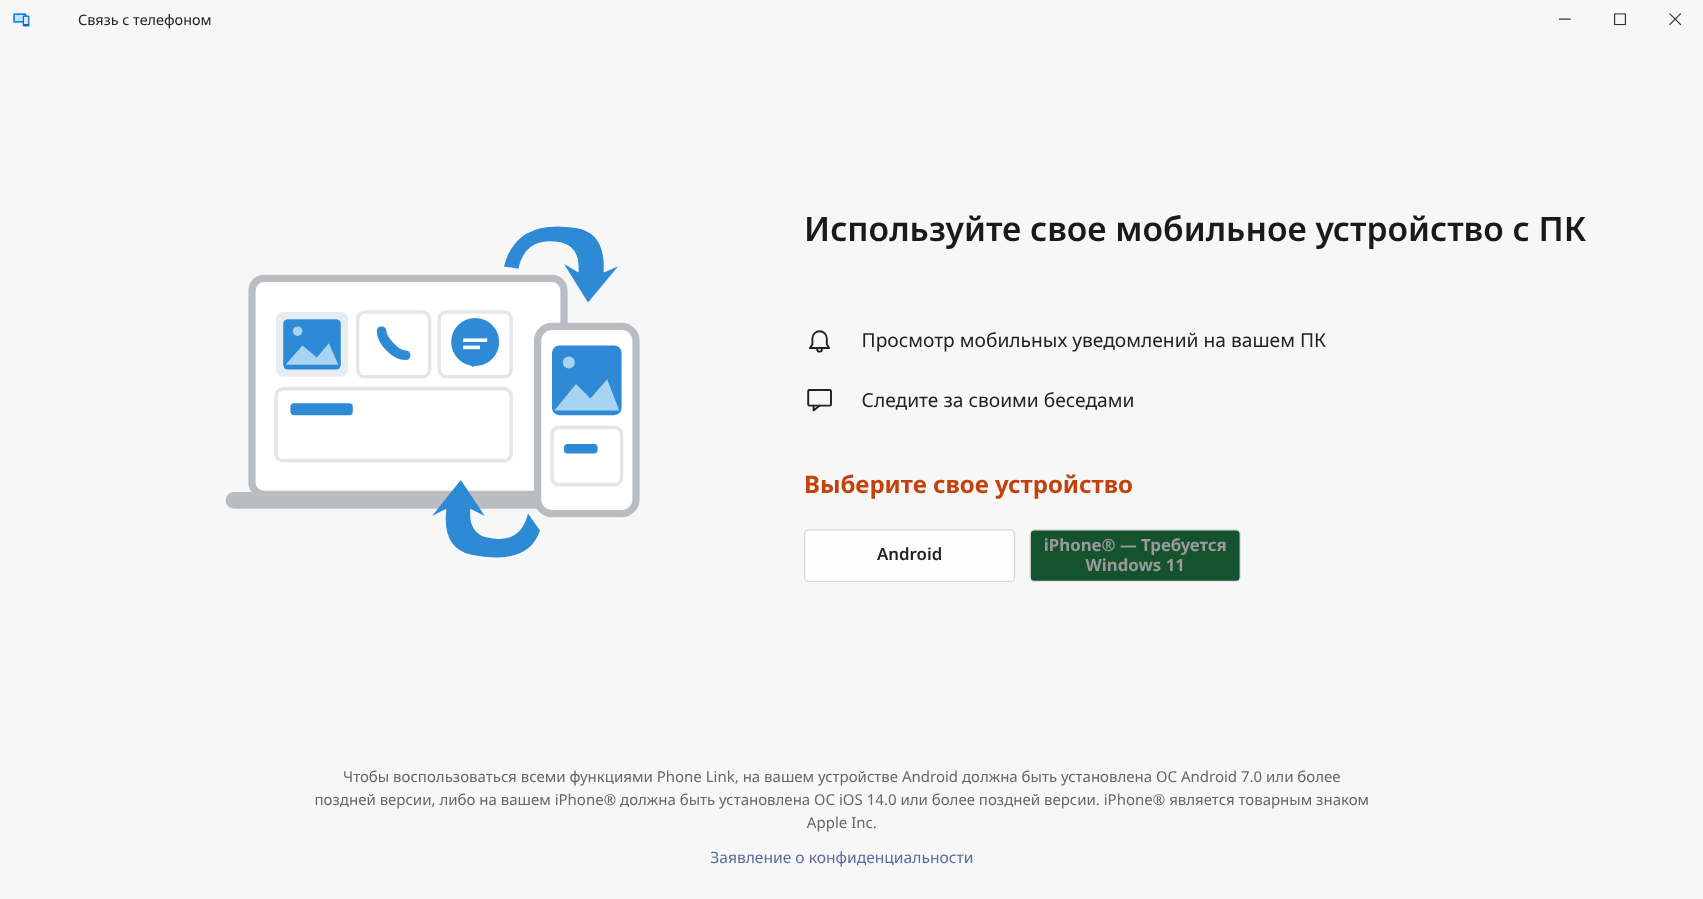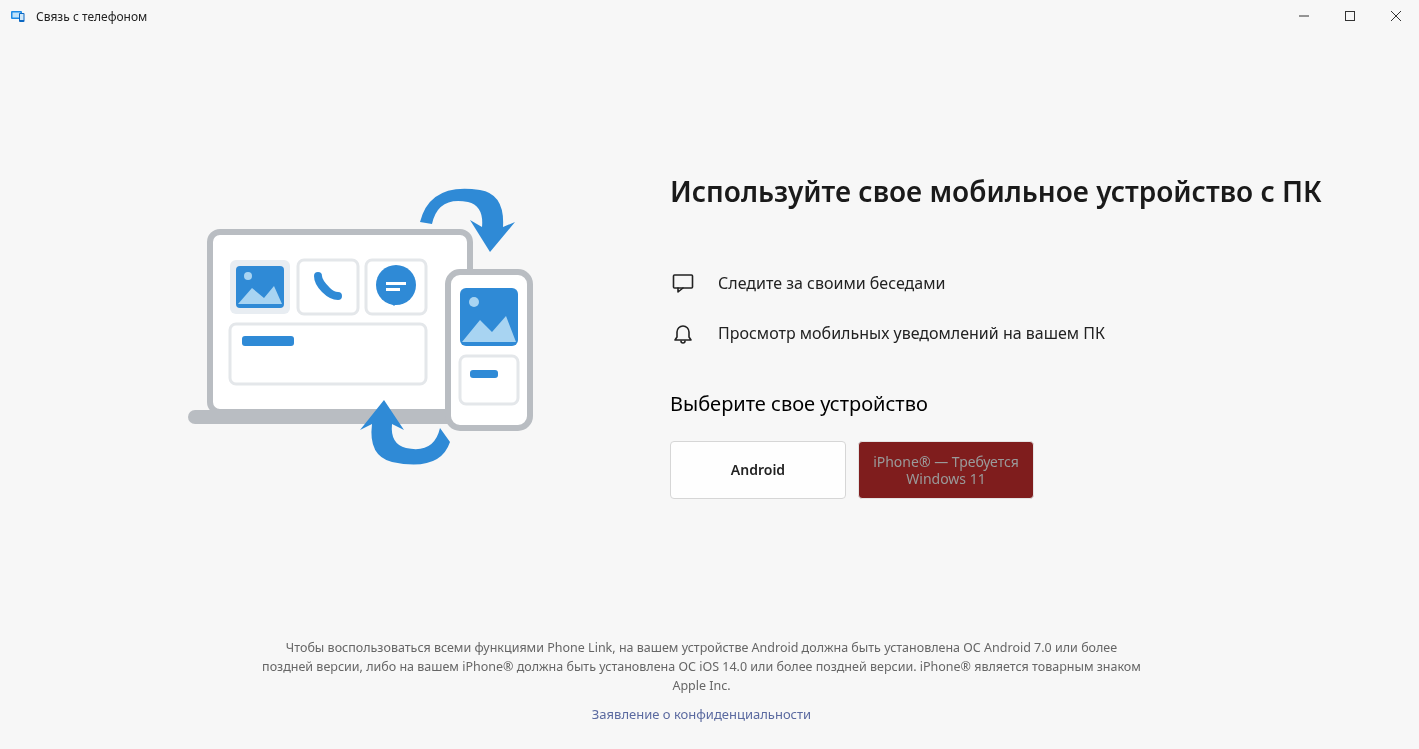--- a/index.html
+++ b/index.html
@@ -27,20 +27,21 @@
   .app-icon {
     width: 16px;
     height: 16px;
     display: flex;
     align-items: center;
     justify-content: center;
   }
   .app-title {
     font-size: 12px;
     color: #222;
+    margin-left: 29px;
   }
   .window-controls {
     display: flex;
     height: 32px;
   }
   .wc-btn {
     width: 46px;
     height: 32px;
     display: flex;
     align-items: center;
@@ -84,50 +85,50 @@
     align-items:center;
     justify-content:center;
     color:#222;
   }
   .feature-text {
     font-size: 16px;
     color: #222;
   }
   .subhead {
     font-size: 20px;
-    font-weight: 400;
+    font-weight: 700;
     margin-top: 44px;
     margin-bottom: 24px;
-    color: #000000;
+    color: #c2410c;
   }
   .device-buttons {
     display: flex;
     gap: 12px;
   }
   .device-btn {
     width: 176px;
-    height: 58px;
+    height: 44px;
     border: 1px solid #d6d6d6;
     border-radius: 4px;
     background: #fefefe;
     display: flex;
     align-items: center;
     justify-content: center;
     font-size: 14px;
     font-weight: 600;
     color: #222;
     text-align: center;
     padding: 6px 10px;
     line-height: 1.25;
   }
   .device-btn.disabled {
     color: #9a9a9a;
-    background: #7f1d1d;
+    background: #14532d;
     border-color: #e4e4e4;
-    font-weight: 400;
+    font-weight: 700;
   }
   .footer {
     position: absolute;
     left: 0;
     right: 16px;
     bottom: 24px;
     text-align: center;
     font-size: 12.5px;
     color: #666;
     line-height: 1.5;
@@ -208,35 +209,35 @@
     </svg>
   </div>
 
   <div class="right">
     <h1 class="headline">Используйте свое мобильное устройство с ПК</h1>
 
 
     <div class="feature">
       <span class="ficon">
         <svg width="24" height="24" viewBox="0 0 24 24" fill="none" stroke="#222" stroke-width="1.6" stroke-linecap="round" stroke-linejoin="round">
-          <rect x="2.5" y="4" width="19" height="13" rx="1"></rect>
-          <path d="M7 17 L7 21 L12 17"></path>
+          <path d="M18 16v-5a6 6 0 1 0-12 0v5l-2 3h16z"></path>
+          <path d="M10 20a2 2 0 0 0 4 0"></path>
         </svg>
       </span>
-      <span class="feature-text">Следите за своими беседами</span>
+      <span class="feature-text">Просмотр мобильных уведомлений на вашем ПК</span>
     </div>
 
     <div class="feature">
       <span class="ficon">
         <svg width="24" height="24" viewBox="0 0 24 24" fill="none" stroke="#222" stroke-width="1.6" stroke-linecap="round" stroke-linejoin="round">
-          <path d="M18 16v-5a6 6 0 1 0-12 0v5l-2 3h16z"></path>
-          <path d="M10 20a2 2 0 0 0 4 0"></path>
+          <rect x="2.5" y="4" width="19" height="13" rx="1"></rect>
+          <path d="M7 17 L7 21 L12 17"></path>
         </svg>
       </span>
-      <span class="feature-text">Просмотр мобильных уведомлений на вашем ПК</span>
+      <span class="feature-text">Следите за своими беседами</span>
     </div>
 
     <h2 class="subhead">Выберите свое устройство</h2>
 
     <div class="device-buttons">
       <div class="device-btn">Android</div>
       <div class="device-btn disabled">iPhone® — Требуется Windows 11</div>
     </div>
   </div>
 </div>

